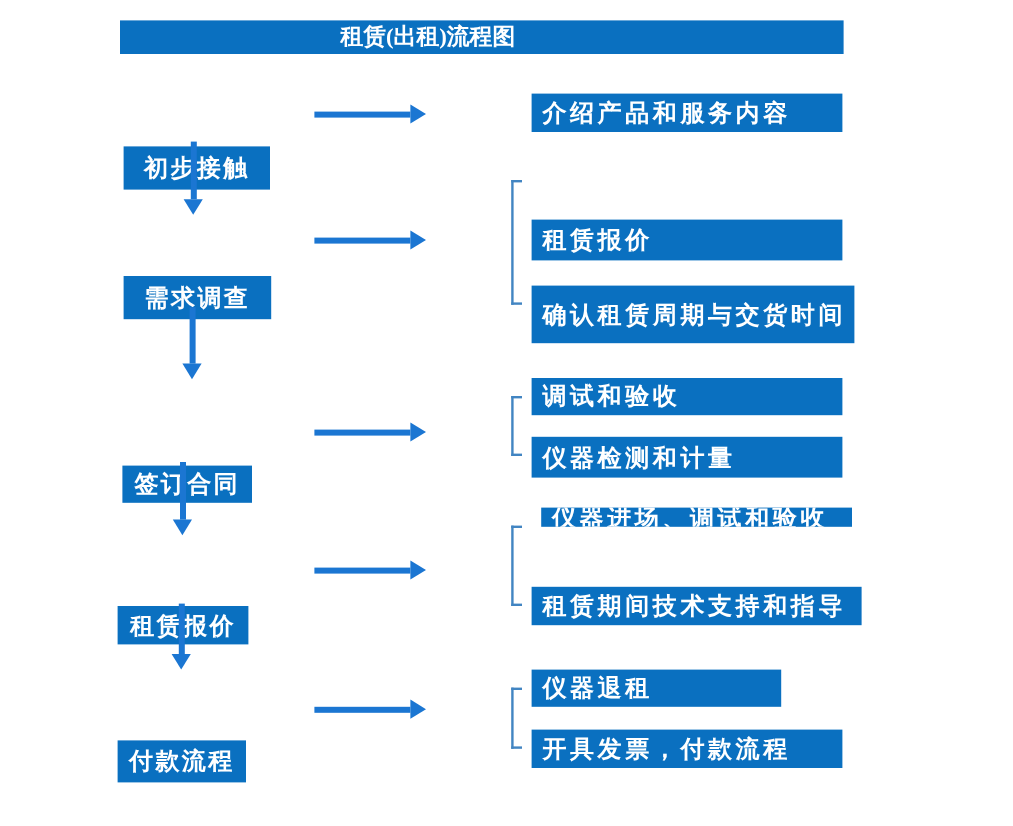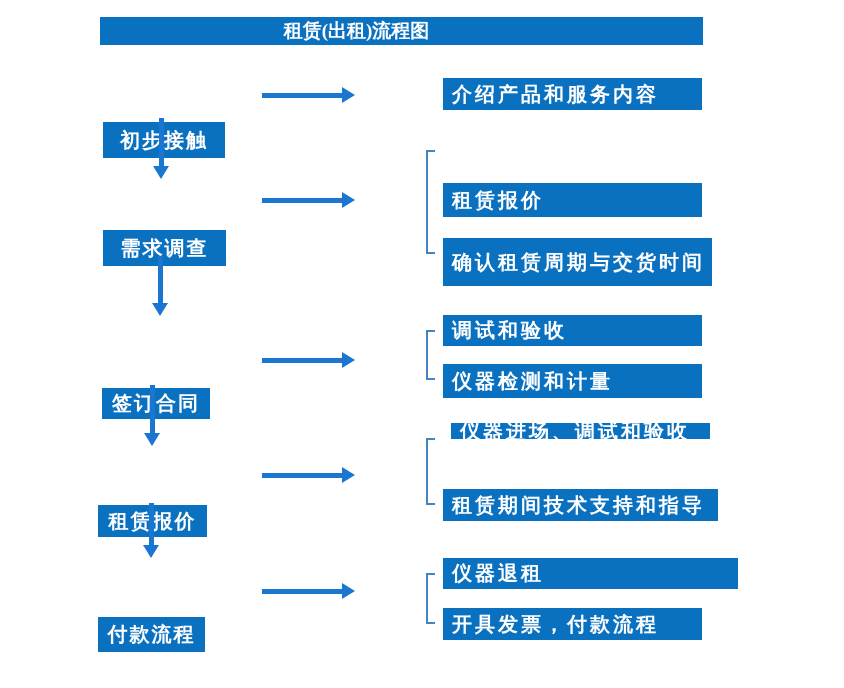--- a/index.html
+++ b/index.html
@@ -73,21 +73,21 @@
 
   <div class="box detail" style="left:443px;top:183px;width:259px;height:34px">租赁报价</div>
   <div class="box detail" style="left:443px;top:238px;width:269px;height:48px">确认租赁周期与交货时间</div>
 
   <div class="box detail" style="left:443px;top:315px;width:259px;height:31px">调试和验收</div>
   <div class="box detail" style="left:443px;top:364px;width:259px;height:34px">仪器检测和计量</div>
 
   <div class="box detail" style="left:451px;top:423px;width:259px;height:16px">仪器进场、调试和验收</div>
   <div class="box detail" style="left:443px;top:489px;width:275px;height:32px">租赁期间技术支持和指导</div>
 
-  <div class="box detail" style="left:443px;top:558px;width:295px;height:31px">仪器退租</div>
+  <div class="box detail" style="left:443px;top:558px;width:208px;height:31px">仪器退租</div>
   <div class="box detail" style="left:443px;top:608px;width:259px;height:32px">开具发票，付款流程</div>
 
   <div>
     <div class="harrow-shaft" style="top:92.5px"></div>
       <div class="harrow-head" style="top:87px"></div>
   </div>
   <div>
     <div class="harrow-shaft" style="top:197.5px"></div>
       <div class="harrow-head" style="top:192px"></div>
   </div>

